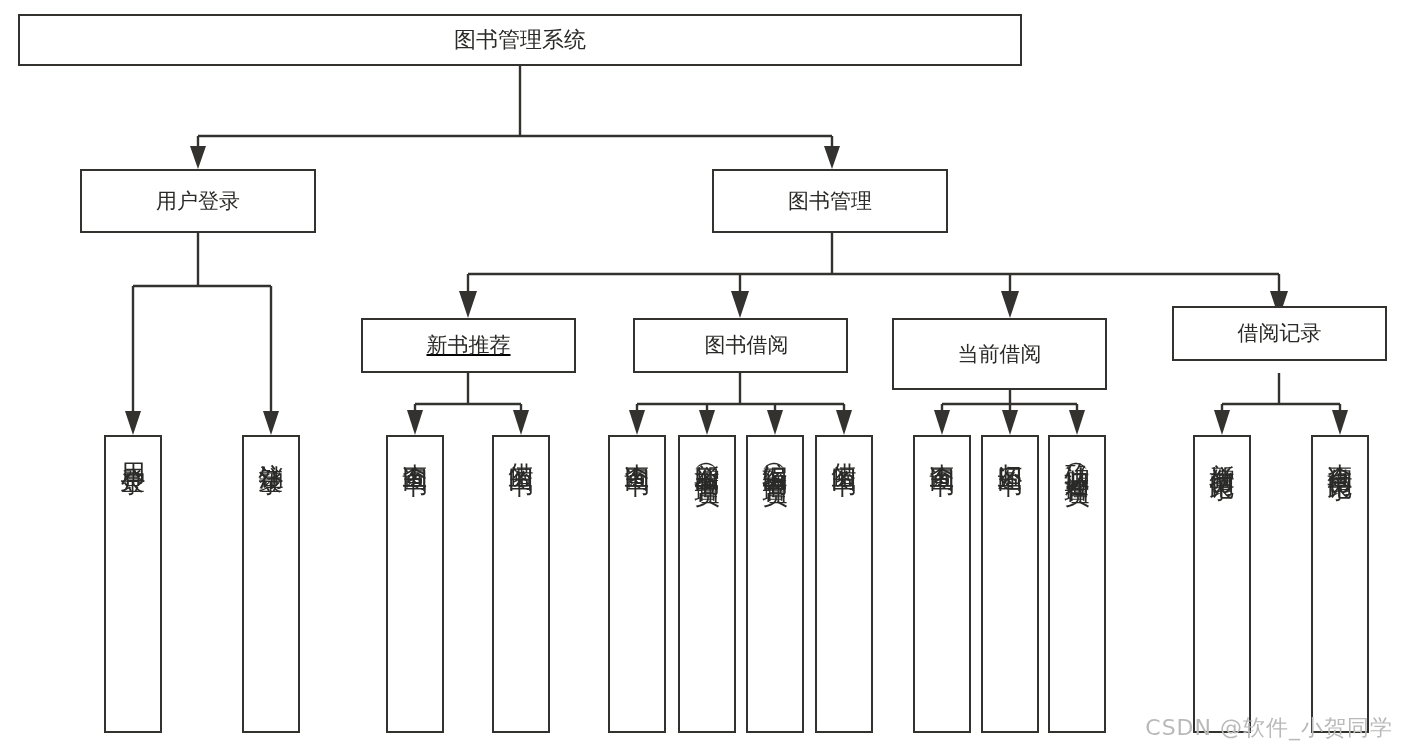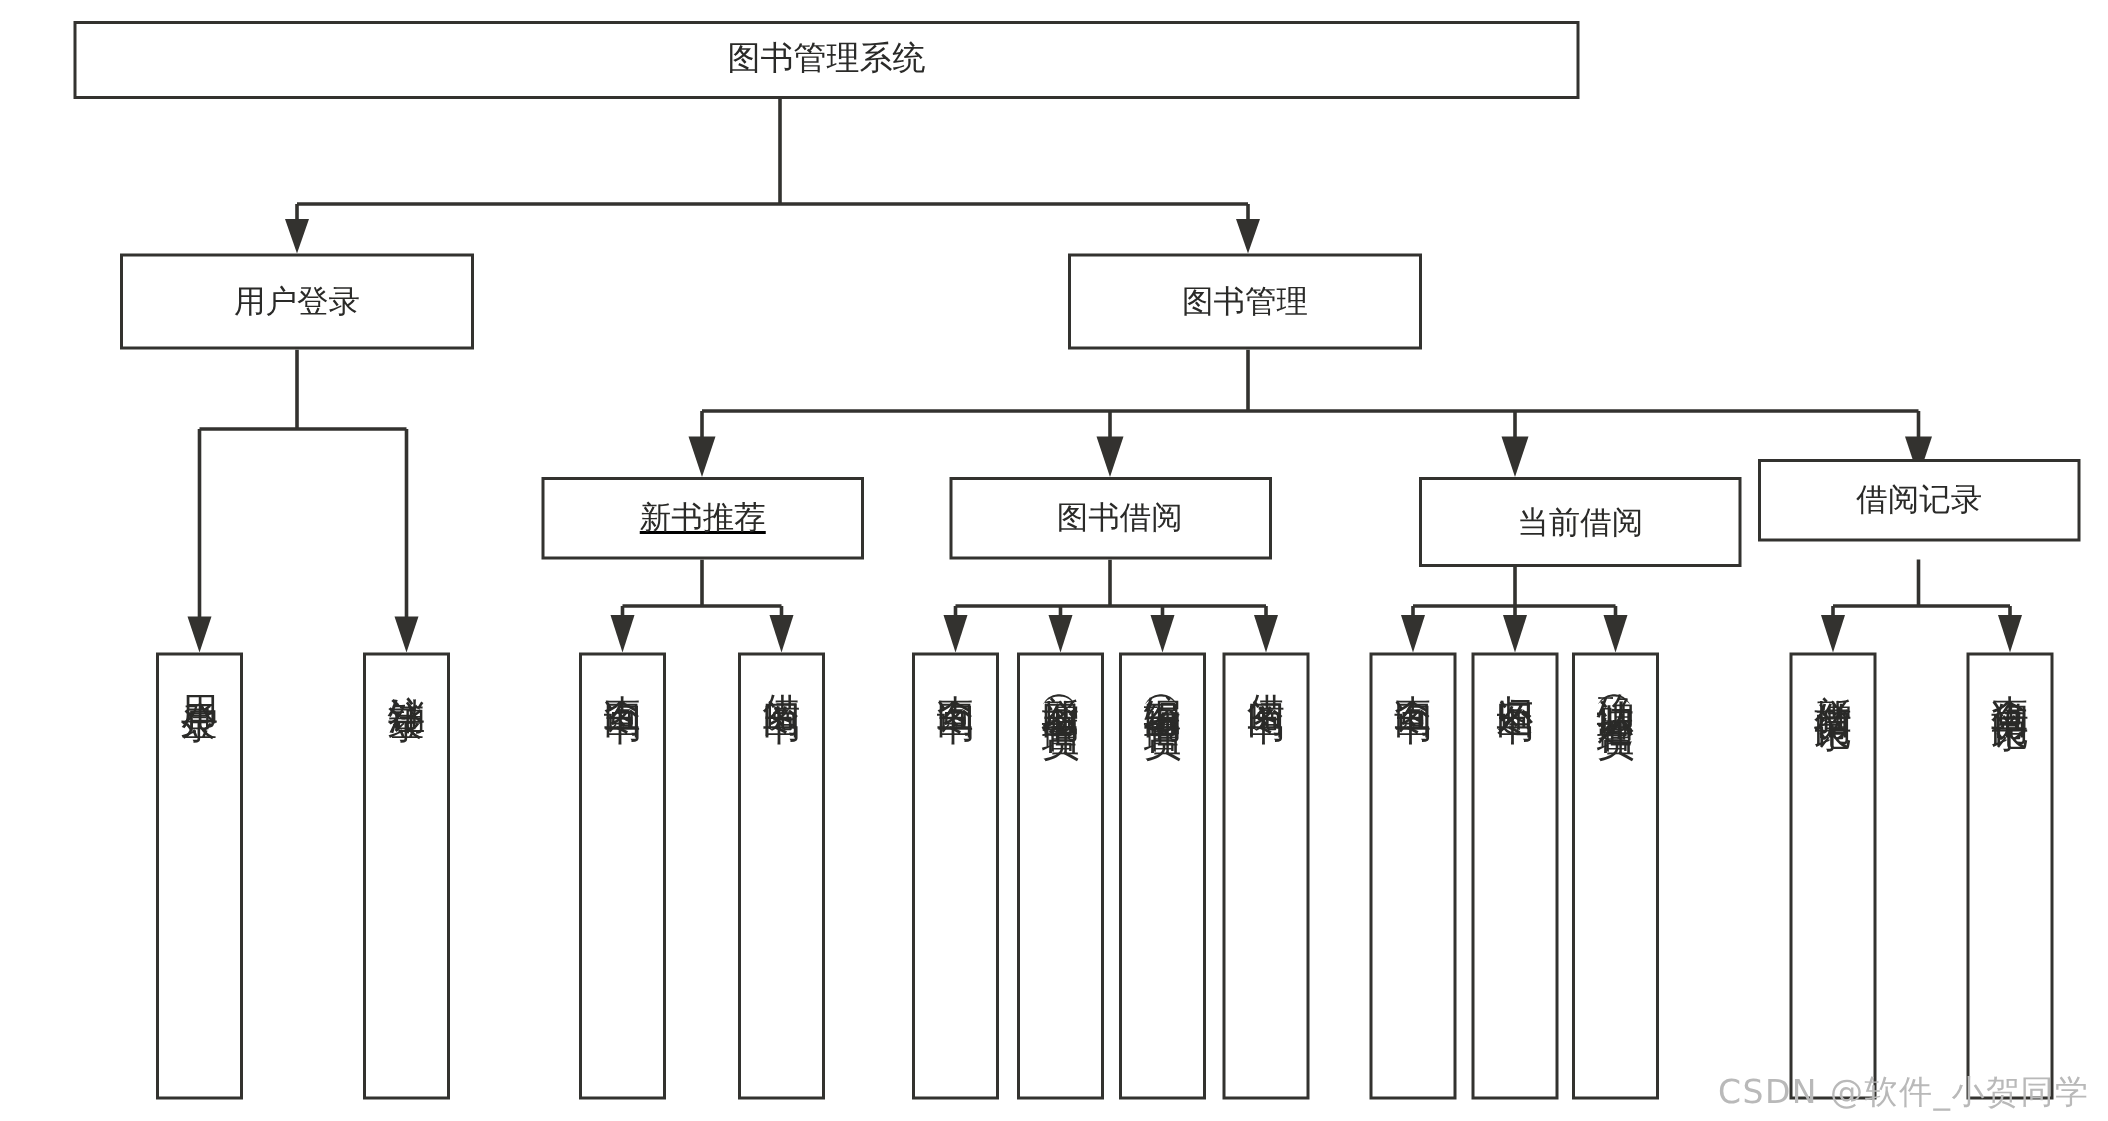--- a/index.html
+++ b/index.html
@@ -141,38 +141,38 @@
     <polygon class="arrow-head" points="1077,435 1069,410 1085,410"></polygon>
 
     <path class="conn" d="M1279 373 L1279 404"></path>
     <path class="conn" d="M1222 404 L1340 404"></path>
     <path class="conn" d="M1222 404 L1222 414"></path>
     <path class="conn" d="M1340 404 L1340 414"></path>
     <polygon class="arrow-head" points="1222,435 1214,410 1230,410"></polygon>
     <polygon class="arrow-head" points="1340,435 1332,410 1348,410"></polygon>
   </svg>
 
-  <div class="node root horizontal" style="left:18px; top:14px; width:1004px; height:52px;margin-left:31px;">
+  <div class="node root horizontal" style="left:18px; top:14px; width:1004px; height:52px;">
     <span class="node-label">图书管理系统</span>
   </div>
 
   <div class="node horizontal" style="left:80px; top:169px; width:236px; height:64px;">
     <span class="node-label">用户登录</span>
   </div>
   <div class="node horizontal" style="left:712px; top:169px; width:236px; height:64px;">
     <span class="node-label">图书管理</span>
   </div>
 
   <div class="node horizontal" style="left:361px; top:318px; width:215px; height:55px;text-decoration:underline;">
     <span class="node-label">新书推荐</span>
   </div>
   <div class="node horizontal" style="left:633px; top:318px; width:215px; height:55px;padding-left:12px;">
     <span class="node-label">图书借阅</span>
   </div>
-  <div class="node horizontal" style="left:946px; top:318px; width:215px; height:60px;">
+  <div class="node horizontal" style="left:892px; top:318px; width:215px; height:72px;">
     <span class="node-label">当前借阅</span>
   </div>
   <div class="node horizontal" style="left:1172px; top:306px; width:215px; height:55px;">
     <span class="node-label">借阅记录</span>
   </div>
 
   <div class="node vertical" style="left:104px; top:435px; width:58px; height:298px;">
     <span class="node-label">用户登录</span>
   </div>
   <div class="node vertical" style="left:242px; top:435px; width:58px; height:298px;">

